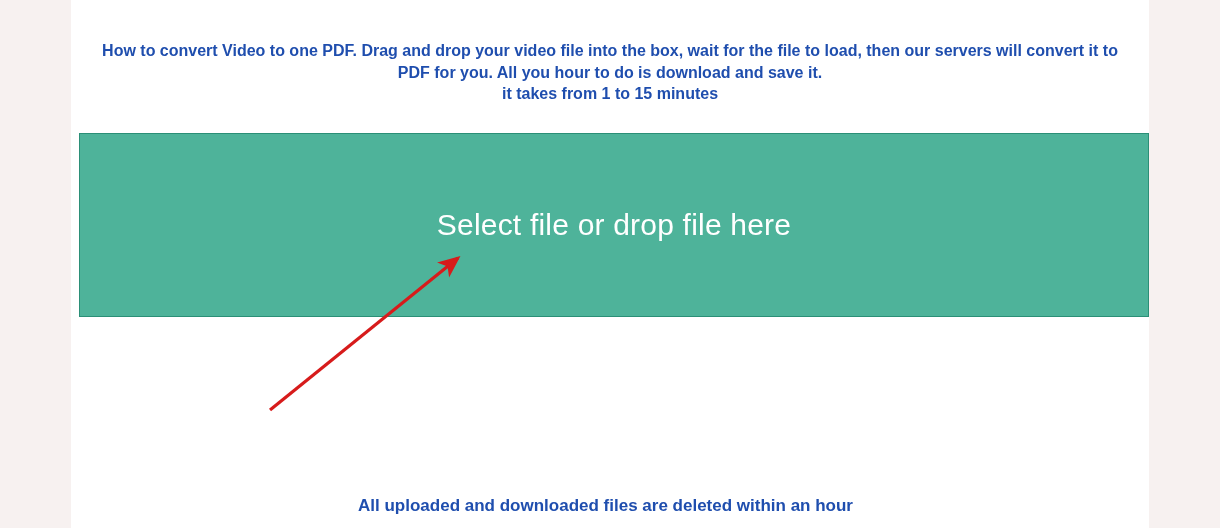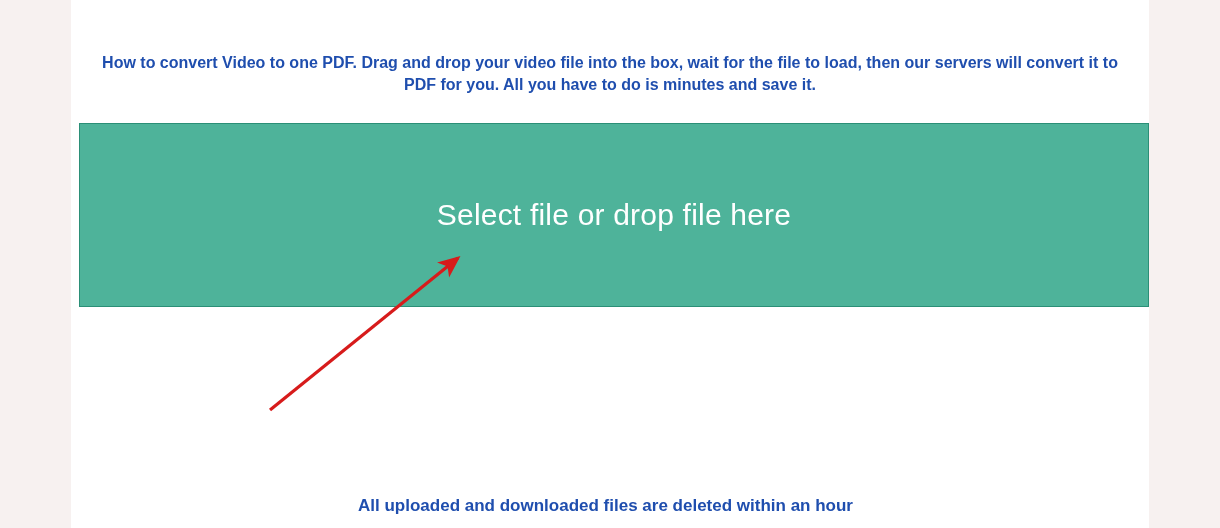--- a/index.html
+++ b/index.html
@@ -22,21 +22,21 @@
       width: 1078px;
       height: 528px;
       position: relative;
     }
     .instructions {
       color: #1f4eae;
       font-weight: bold;
       font-size: 16px;
       text-align: center;
       line-height: 1.35;
-      padding: 52px 18px 0 18px;
+      padding: 40px 18px 0 18px;
     }
     .instructions .line { display: block; }
     .dropzone-wrap {
       padding: 28px 0 0 8px;
     }
     .dropzone {
       background: #4eb39a;
       border: 1px solid #2b8f77;
       height: 184px;
       margin: 0 0px;
@@ -72,21 +72,22 @@
     }
   </style>
 </head>
 <body>
 
 <div class="outer">
   <div class="panel">
 
     <div class="instructions">
       <span class="line">How to convert Video to one PDF. Drag and drop your video file into the box, wait for the file to load, then our servers will convert it to</span>
-      <span class="line">PDF for you. All you have to do is minutes and save it.</span>
+      <span class="line">PDF for you. All you hour to do is download and save it.</span>
+      <span class="line">it takes from 1 to 15 minutes</span>
     </div>
 
     <div class="dropzone-wrap">
       <div class="dropzone">
         <span class="dropzone-label">Select file or drop file here</span>
       </div>
     </div>
 
     <div class="footer">
       <span class="line">All uploaded and downloaded files are deleted within an hour</span>

